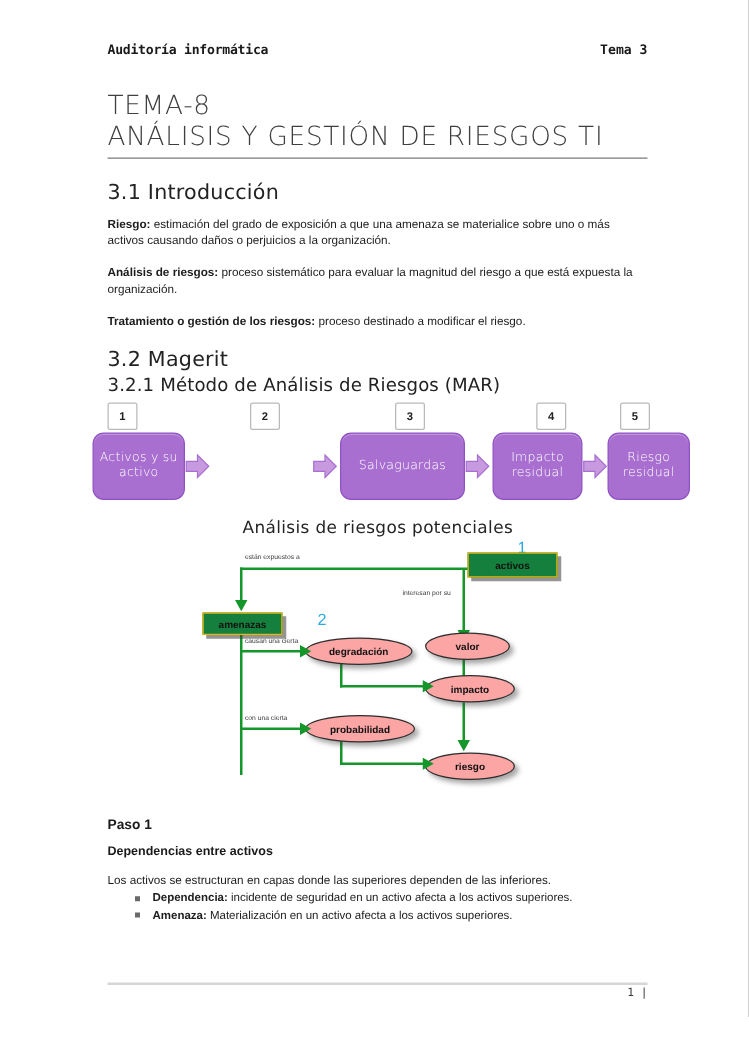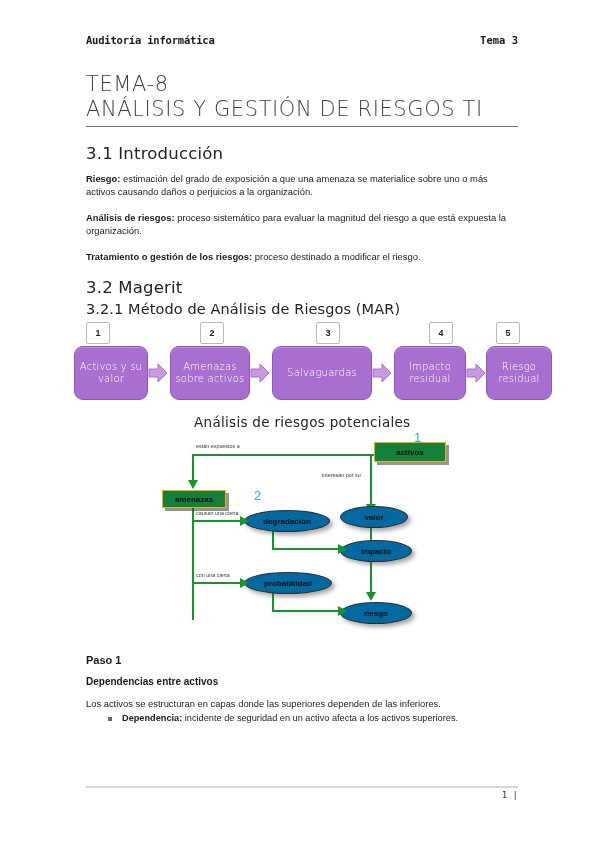--- a/index.html
+++ b/index.html
@@ -51,21 +51,21 @@
   
   .diagram{position:absolute;left:0;top:410px;width:432px;height:230px;}
   .dg-title{position:absolute;left:108px;top:4px;font-family:"DejaVu Sans",sans-serif;
      font-weight:400;font-size:13.5px;color:#242424;letter-spacing:.3px;}
   .anno{position:absolute;font-family:"Liberation Sans",sans-serif;font-size:13px;
      color:#29abe2;font-weight:400;}
   .dnode{position:absolute;background:#15803d;border:1px solid #eab308;
      font-family:"Liberation Sans",sans-serif;font-weight:bold;font-size:8px;
      color:#111;display:flex;align-items:center;justify-content:center;
      box-shadow:3px 3px 0 rgba(60,60,60,.55);z-index:3;}
-  .dell{position:absolute;background:#0369a1;border:1px solid #2e2e2e;border-radius:50%;
+  .dell{position:absolute;background:#fca5a5;border:1px solid #2e2e2e;border-radius:50%;
      font-family:"Liberation Sans",sans-serif;font-weight:bold;font-size:8px;
      color:#111;display:flex;align-items:center;justify-content:center;
      box-shadow:3px 3px 4px rgba(60,60,60,.45);z-index:3;}
   .dlabel{position:absolute;font-family:"Liberation Sans",sans-serif;font-size:5.4px;
      color:#3a3a3a;white-space:nowrap;z-index:4;}
   .gline{position:absolute;background:#14962a;z-index:1;}
 
   
   .paso{font-family:"Liberation Sans",sans-serif;font-weight:bold;font-size:11px;
      color:#1a1a1a;text-underline-offset:2px;}
@@ -117,22 +117,21 @@
     <div class="h3" style="position:absolute;left:0;top:301px;">3.2.1 Método de Análisis de Riesgos (MAR)</div>
 
     <div class="flow">
 
       <div class="numbox" style="left:0px;">1</div>
       <div class="numbox" style="left:114px;">2</div>
       <div class="numbox" style="left:230px;">3</div>
       <div class="numbox" style="left:343px;">4</div>
       <div class="numbox" style="left:410px;">5</div>
 
-      <div class="pbox" style="left:-12px;width:74px;">Activos y su valor</div>
-      <div class="pbox" style="left:84px;width:80px;">Amenazas sobre activos</div>
+      <div class="pbox" style="left:-12px;width:74px;">Activos y su activo</div>
       <div class="pbox" style="left:186px;width:100px;">Salvaguardas</div>
       <div class="pbox" style="left:308px;width:72px;">Impacto residual</div>
       <div class="pbox" style="left:400px;width:66px;">Riesgo residual</div>
 
       <svg class="parrow" style="left:62px;" viewBox="0 0 20 22">
           <polygon points="1,7 10,7 10,2 19,11 10,20 10,15 1,15" fill="#c79ae0" stroke="#a86fd0" stroke-width="1"></polygon>
         </svg>
       <svg class="parrow" style="left:164px;" viewBox="0 0 20 22">
           <polygon points="1,7 10,7 10,2 19,11 10,20 10,15 1,15" fill="#c79ae0" stroke="#a86fd0" stroke-width="1"></polygon>
         </svg>
@@ -204,19 +203,22 @@
     </div>
 
     <div class="paso" style="position:absolute;left:0;top:654px;">Paso 1</div>
     <div class="sub" style="position:absolute;left:0;top:676px;">Dependencias entre activos</div>
     <div class="p" style="position:absolute;left:0;top:697px;width:432px;">Los activos se estructuran en capas donde las superiores dependen de las inferiores.</div>
 
     <ul class="bl" style="position:absolute;left:14px;top:712px;width:418px;">
       <li>
         <b>Dependencia:</b><span> incidente de seguridad en un activo afecta a los activos superiores.</span>
       </li>
+      <li>
+        <b>Amenaza:</b><span> Materialización en un activo afecta a los activos superiores.</span>
+      </li>
     </ul>
 
     <div class="foot-rule"></div>
     <div class="foot-txt">1 |</div>
 
   </div>
 </div>
 
 </body></html>

